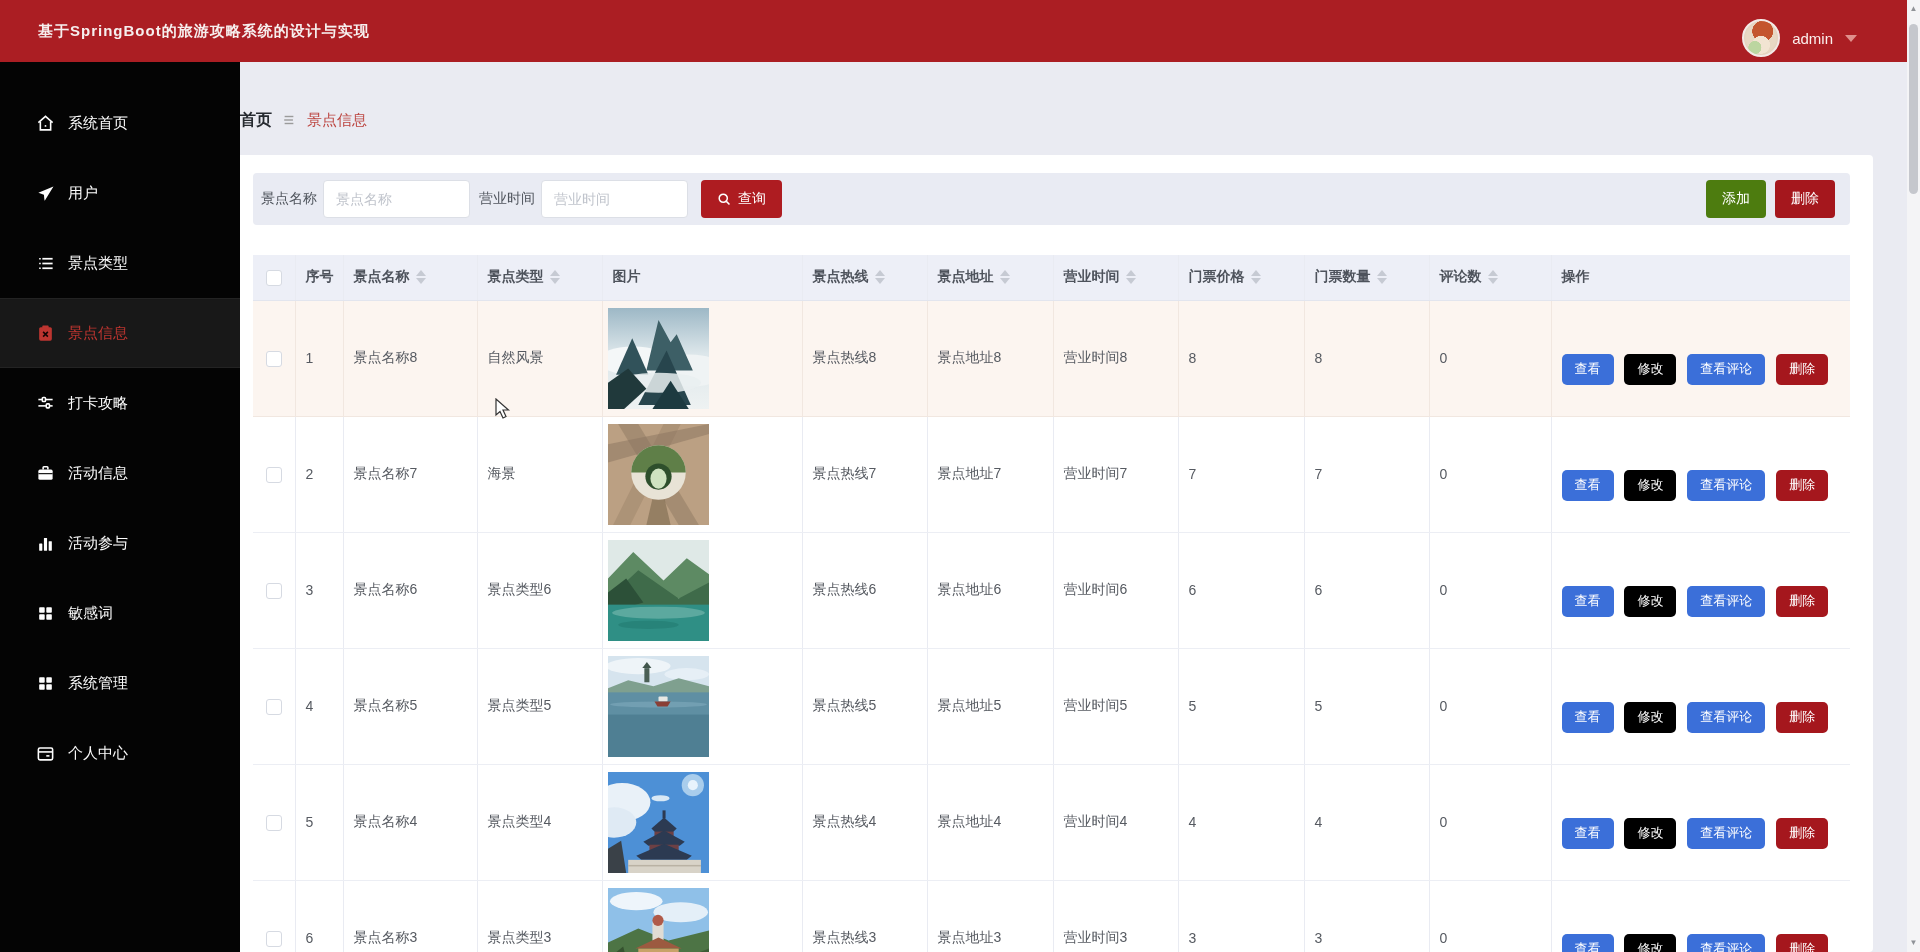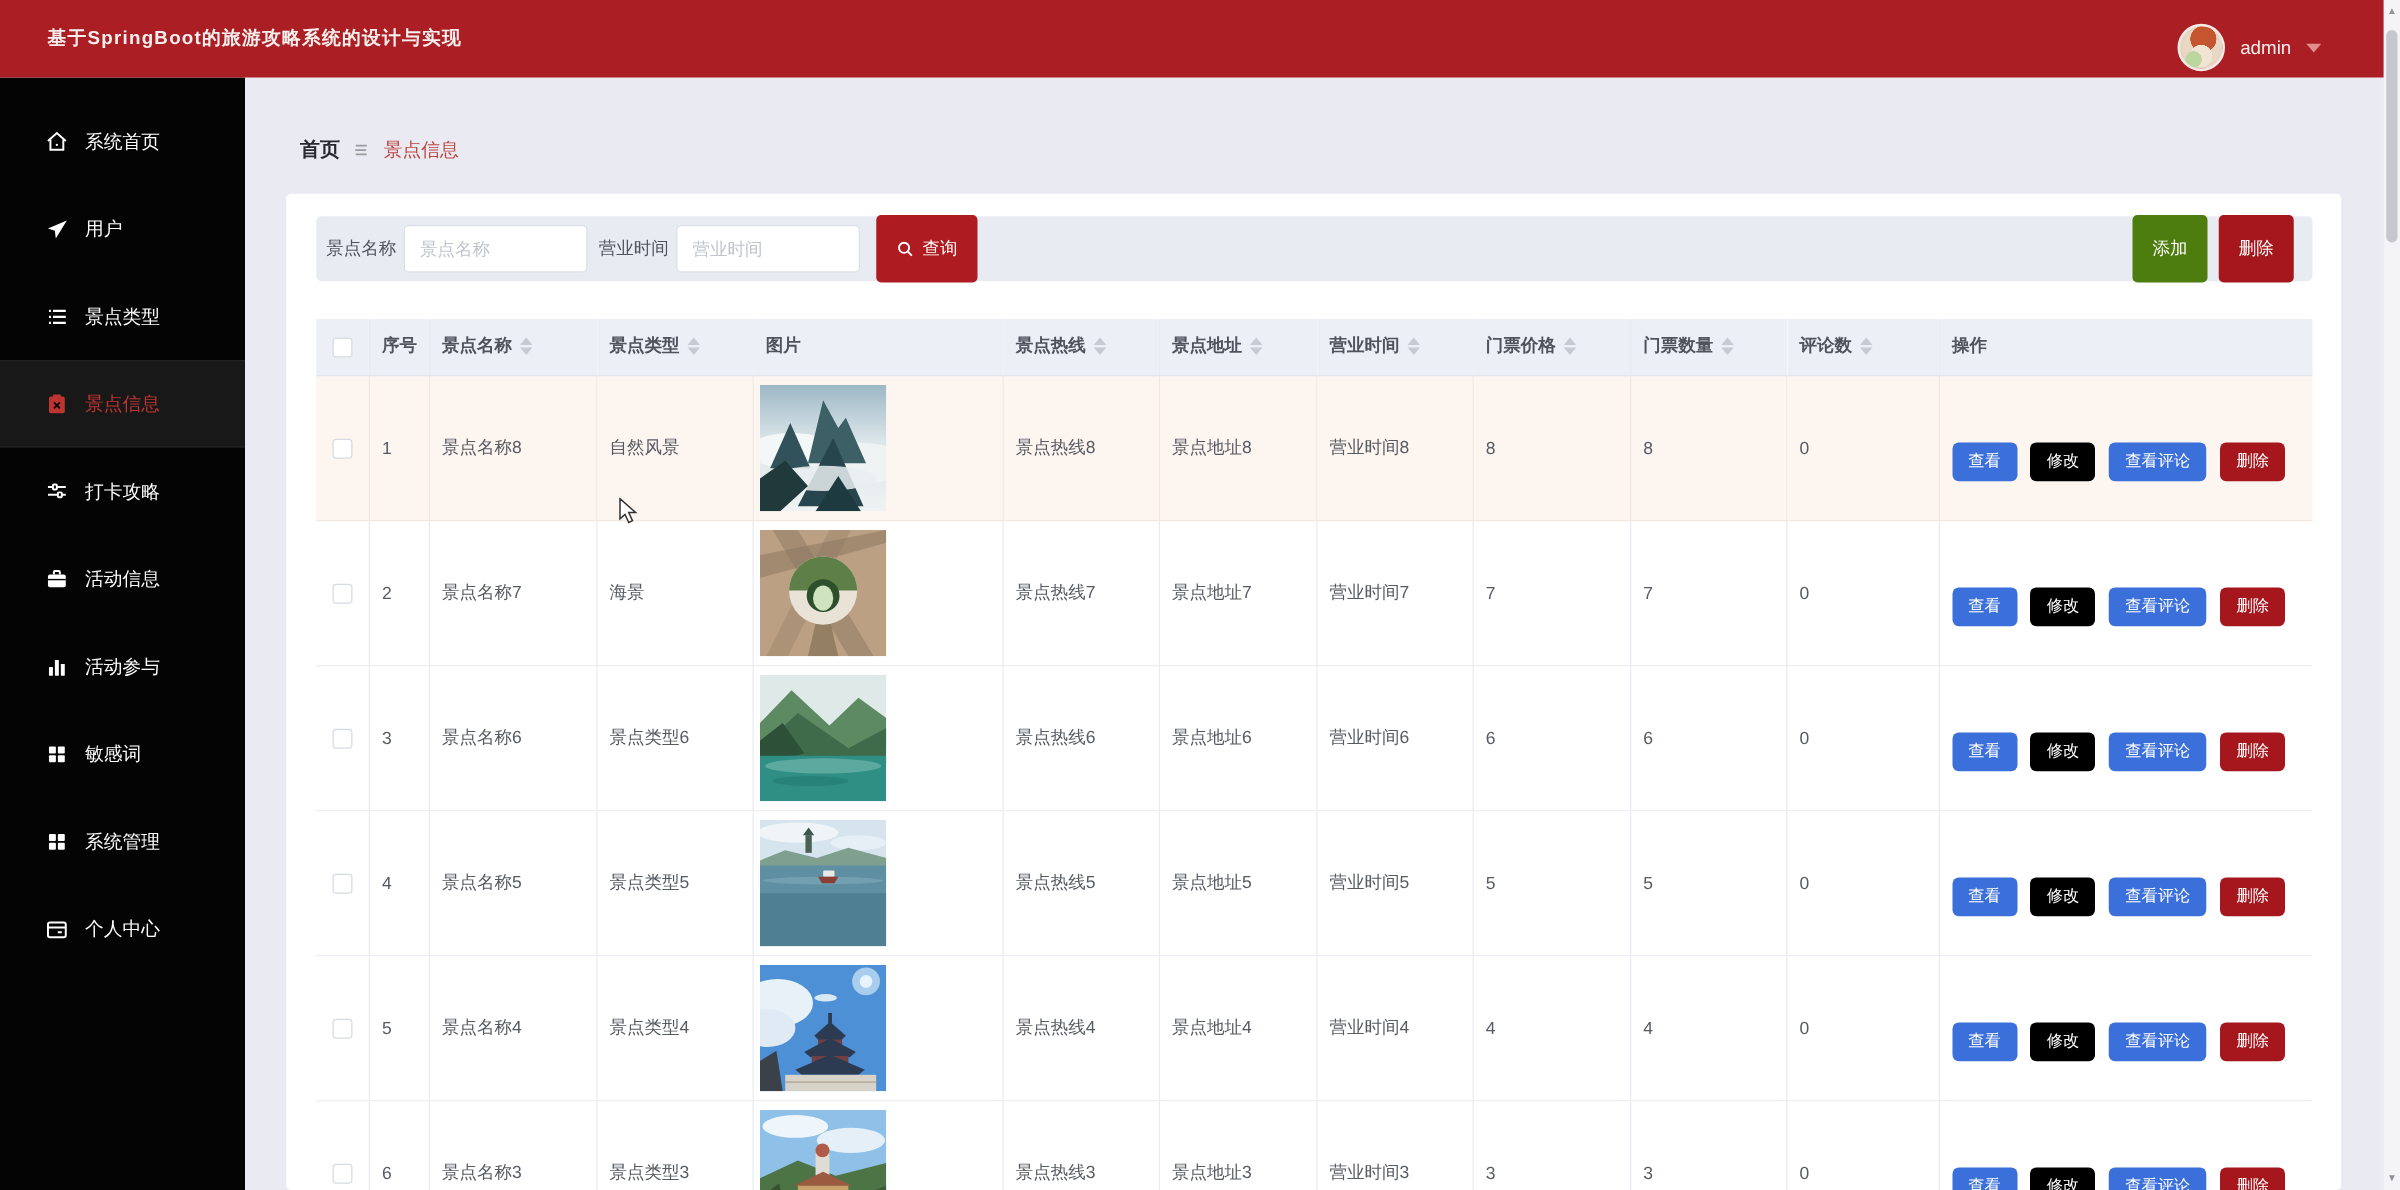--- a/index.html
+++ b/index.html
@@ -23,41 +23,41 @@
     border:2px solid #f3e9e6; }
   .username { font-size:15px; color:#fbeeec; }
   .caret-down { width:0; height:0; border-left:6px solid transparent; border-right:6px solid transparent; border-top:7px solid #e0908c; }
   
   .scrollbar { position:absolute; right:0; top:0; width:13px; height:952px; background:#f4f4f6; z-index:9; }
   .scrollbar .arr { position:absolute; left:0; width:13px; height:14px; font-size:8px; color:#8f9297; text-align:center; line-height:14px; }
   .scrollbar .arr.up { top:2px; }
   .scrollbar .arr.down { bottom:2px; }
   .sb-thumb { position:absolute; left:2px; top:24px; width:9px; height:170px; background:#c5c7cd; border-radius:5px; }
   
-  .sidebar { position:absolute; left:0; top:62px; width:196px; height:890px; background:#040404; padding-top:16px; z-index:4; }
+  .sidebar { position:absolute; left:0; top:62px; width:240px; height:890px; background:#040404; padding-top:26px; z-index:4; }
   .side-item { height:70px; display:flex; align-items:center; gap:13px; padding-left:36px; color:#fdfdfd; font-size:15px; cursor:pointer; }
   .side-item .s-icon { width:19px; height:19px; display:inline-flex; }
   .side-item svg { width:19px; height:19px; }
   .side-item.active { background:#181818; color:#bd3530; border-top:1px solid #232323; border-bottom:1px solid #232323; }
   
   .breadcrumb { position:absolute; left:240px; top:106px; height:28px; display:flex; align-items:center; gap:10px; z-index:2; }
   .bc-home { font-size:16px; font-weight:700; color:#262a30; cursor:pointer; }
   .bc-sep { display:inline-flex; width:15px; height:14px; }
   .bc-current { font-size:15px; color:#bc4540; }
   
   .panel { position:absolute; left:229px; top:155px; width:1644px; height:797px; background:#ffffff; border-radius:4px; z-index:2; overflow:hidden; }
   
   .toolbar { position:absolute; left:24px; top:18px; width:1597px; height:52px; background:#e9ebf3; border-radius:4px;
     display:flex; align-items:center; padding:0 15px 0 8px; }
   .f-label { font-size:14px; color:#4f545c; margin-right:6px; white-space:nowrap; }
   .f-input { width:147px; height:38px; border:1px solid #dcdfe6; border-radius:4px; background:#fff; padding:0 12px; font-size:14px; color:#333;
     font-family:"Liberation Sans","DejaVu Sans",sans-serif; outline:none; margin-right:9px; }
   .f-input::placeholder { color:#c0c4cc; }
   .btn { display:inline-flex; align-items:center; justify-content:center; gap:6px; border:none; cursor:pointer;
-    border-radius:4px; color:#fff; font-size:14px; height:54px; padding:0 16px;
+    border-radius:4px; color:#fff; font-size:14px; height:38px; padding:0 16px;
     font-family:"Liberation Sans","DejaVu Sans",sans-serif; }
   .btn-search { background:#ae1c21; margin-left:4px; }
   .btn-add { background:#4d7c0f; margin-left:auto; }
   .btn-del-top { background:#a5171d; margin-left:9px; }
   .s-glass { width:15px; height:15px; }
   
   .tablewrap { position:absolute; left:24px; top:100px; width:1597px; }
   table { border-collapse:collapse; table-layout:fixed; width:1597px; font-size:14px; }
   th, td { border-right:1px solid #e9ebf2; border-bottom:1px solid #eceef4; text-align:left; vertical-align:middle;
     padding:0 0 0 10px; overflow:hidden; white-space:nowrap; }

